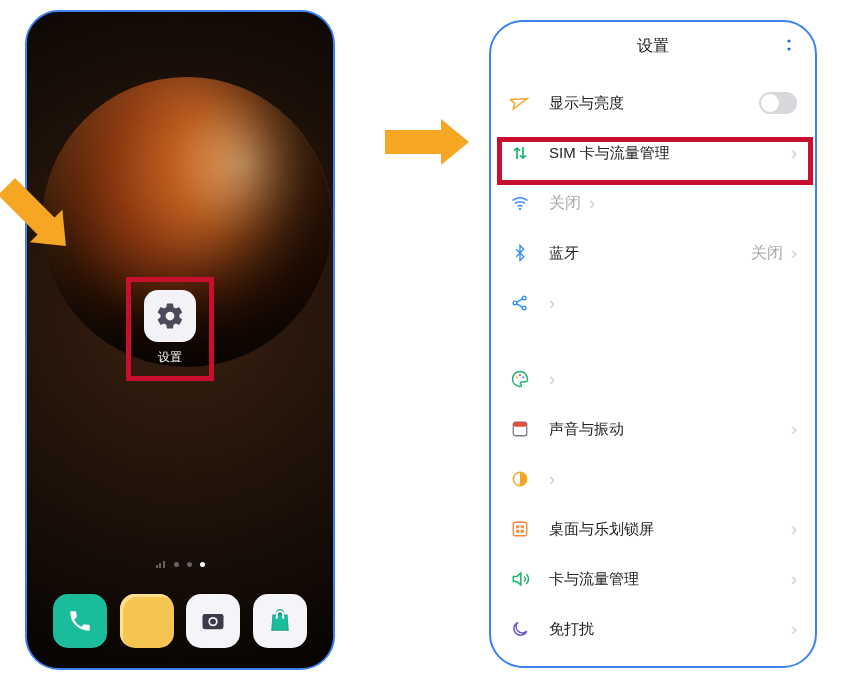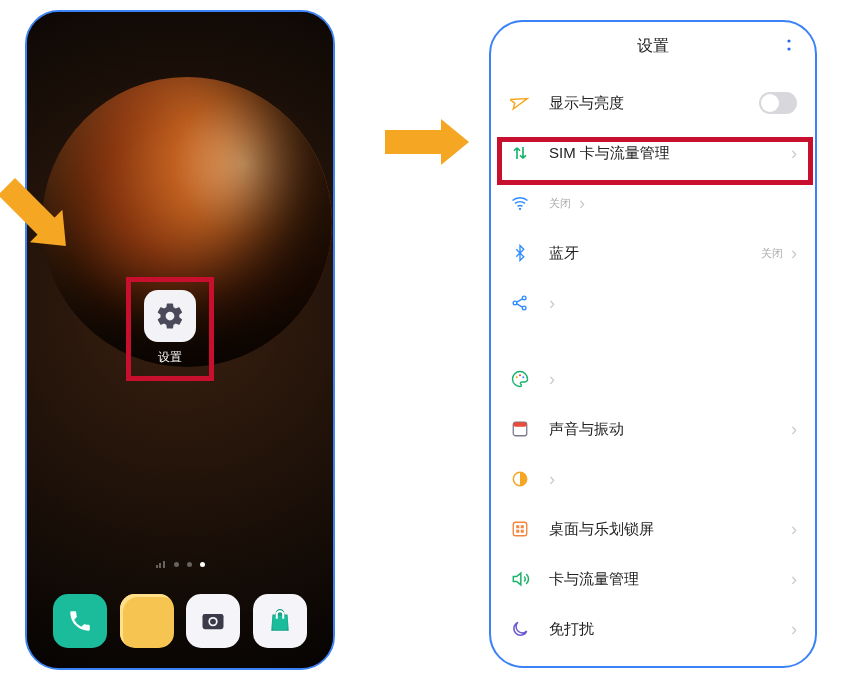--- a/index.html
+++ b/index.html
@@ -171,21 +171,21 @@
       display: flex; align-items:center; justify-content:center;
       margin-right: 18px;
       flex-shrink: 0;
     }
     .row-label {
       flex: 1;
       font-size: 15px;
       color: #222;
     }
     .row-value {
-      font-size: 11px;
+      font-size: 16px;
       color: #aaa;
       margin-right: 8px;
     }
     .chevron { color: #ccc; font-size: 18px; }
     .toggle {
       width: 38px; height: 22px;
       background: #d8d8dc;
       border-radius: 11px;
       position: relative;
     }

